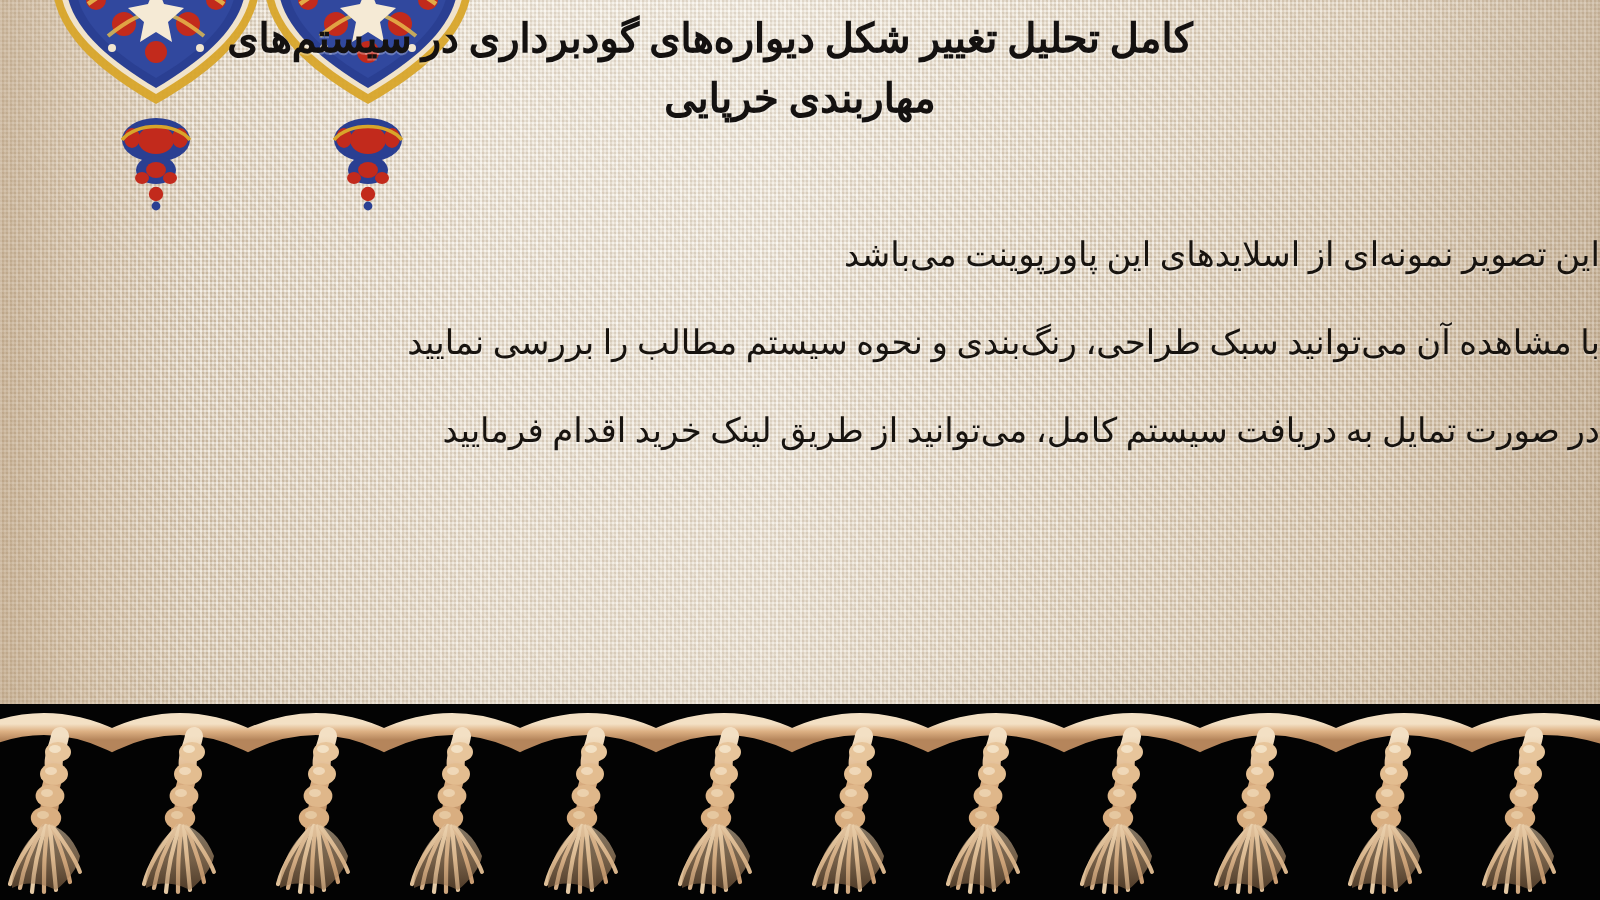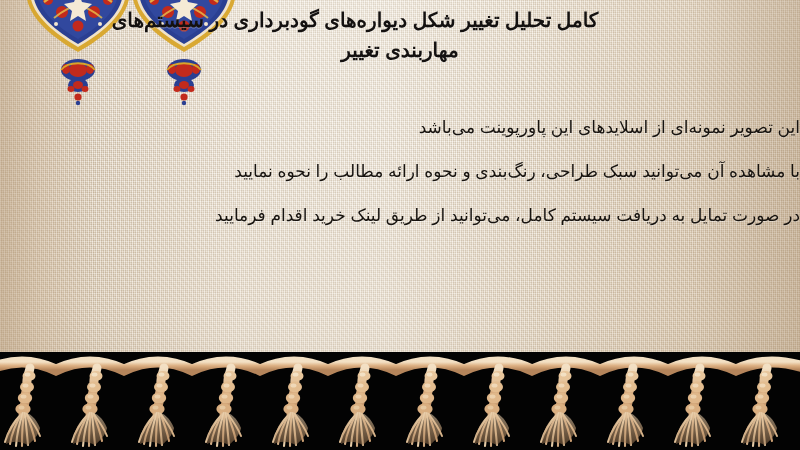--- a/index.html
+++ b/index.html
@@ -5,21 +5,21 @@
   html, body {
     margin: 0;
     padding: 0;
     background: #000;
   }
   .slide {
     position: relative;
     width: 800px;
     height: 450px;
     overflow: hidden;
-    font-family: Liberation Sans, sans-serif;
+    font-family: Liberation Serif, serif;
     background: #000000;
   }
 
   
   .fabric {
     position: absolute;
     left: 0;
     top: 0;
     width: 800px;
     height: 378px;
@@ -216,26 +216,26 @@
     </g>
     <g transform="translate(184, 70)">
       <use href="#pendant"></use>
     </g>
   </svg>
 
   <div class="text-layer">
 
     <div class="title">
       <span class="ln ln-1">کامل تحلیل تغییر شکل دیواره‌های گودبرداری در سیستم‌های</span>
-      <span class="ln ln-2">مهاربندی تغییر</span>
+      <span class="ln ln-2">مهاربندی خرپایی</span>
     </div>
 
     <div class="body-text">
       <span class="bl bl-1">این تصویر نمونه‌ای از اسلایدهای این پاورپوینت می‌باشد</span>
-      <span class="bl bl-2">با مشاهده آن می‌توانید سبک طراحی، رنگ‌بندی و نحوه ارائه مطالب را نحوه نمایید</span>
+      <span class="bl bl-2">با مشاهده آن می‌توانید سبک طراحی، رنگ‌بندی و نحوه سیستم مطالب را بررسی نمایید</span>
       <span class="bl bl-3">در صورت تمایل به دریافت سیستم کامل، می‌توانید از طریق لینک خرید اقدام فرمایید</span>
     </div>
   </div>
 
   <div class="fringe">
     <div class="black-base"></div>
     <svg width="800" height="98" viewBox="0 0 800 98" style="position:absolute;left:0;top:0">
       <defs>
         <linearGradient id="cordG" x1="0" y1="0" x2="0" y2="1">
           <stop offset="0%" stop-color="#f3e0c4"></stop>

